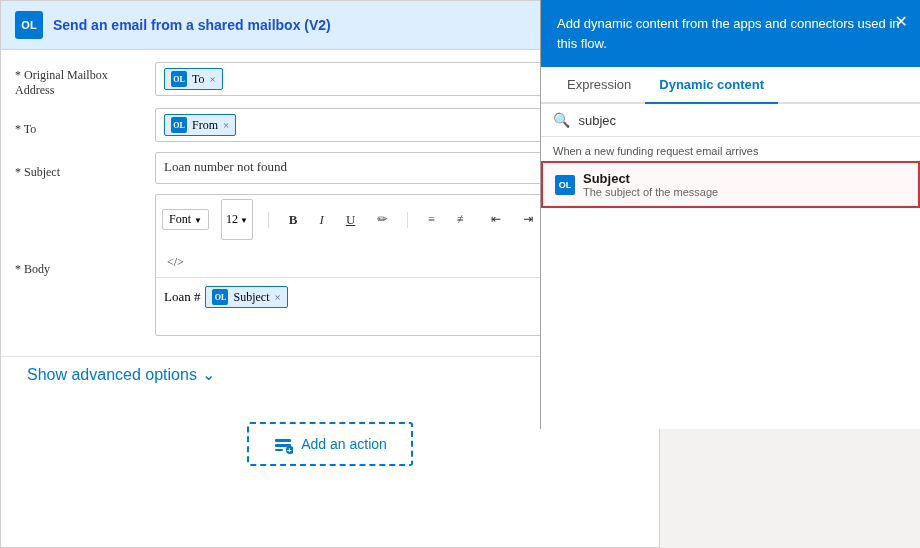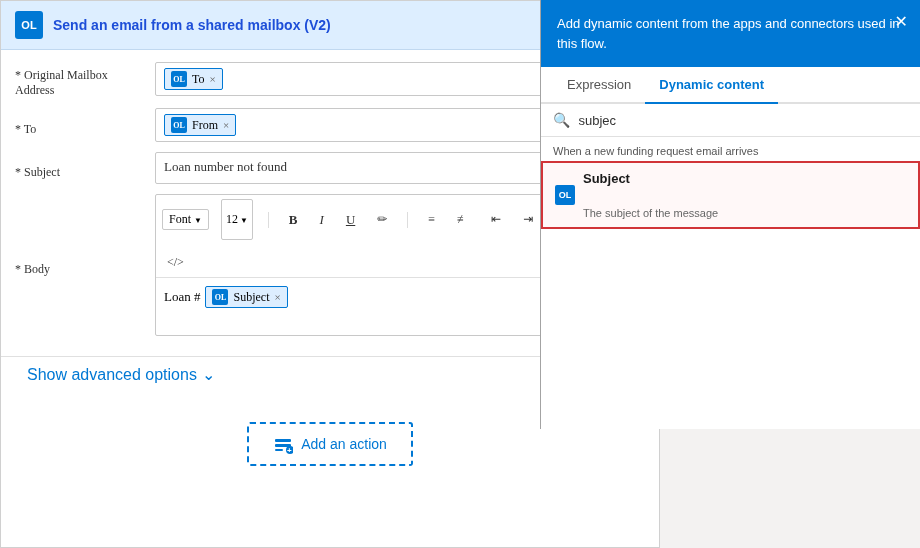--- a/index.html
+++ b/index.html
@@ -360,21 +360,20 @@
 
     .result-name {
       font-size: 13px;
       font-weight: 600;
       color: #1a1a1a;
     }
 
     .result-desc {
       font-size: 11px;
       color: #666;
-      margin-top: 21px;
     }
 
     .chevron-down::after {
       content: '▼';
       font-size: 8px;
     }
   </style>
 </head>
 <body>
 

